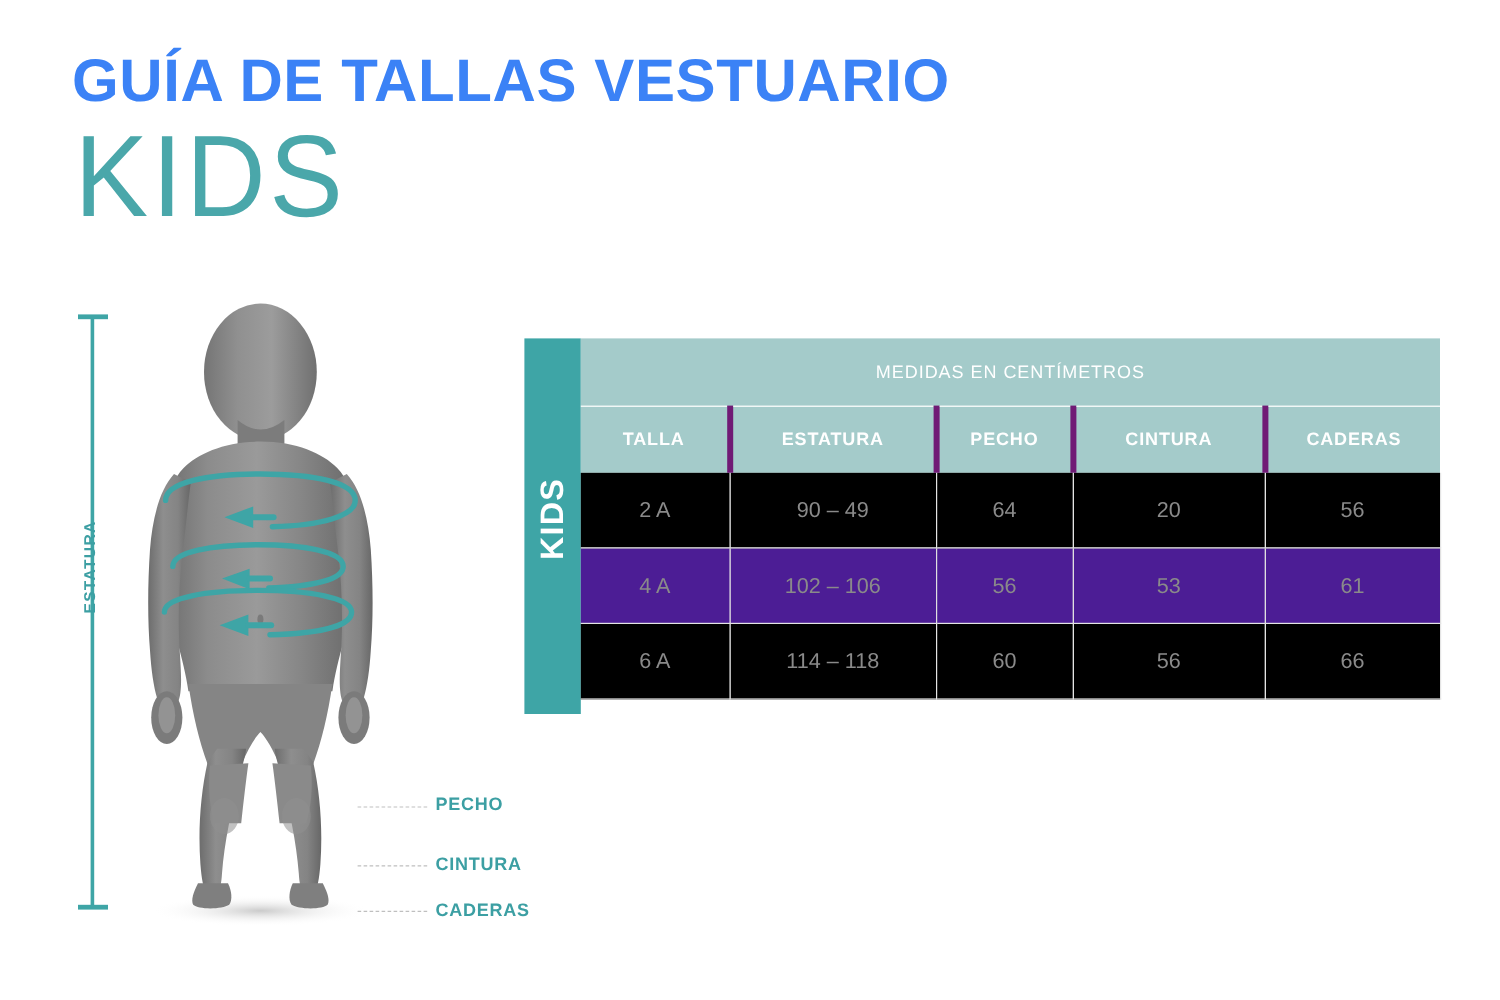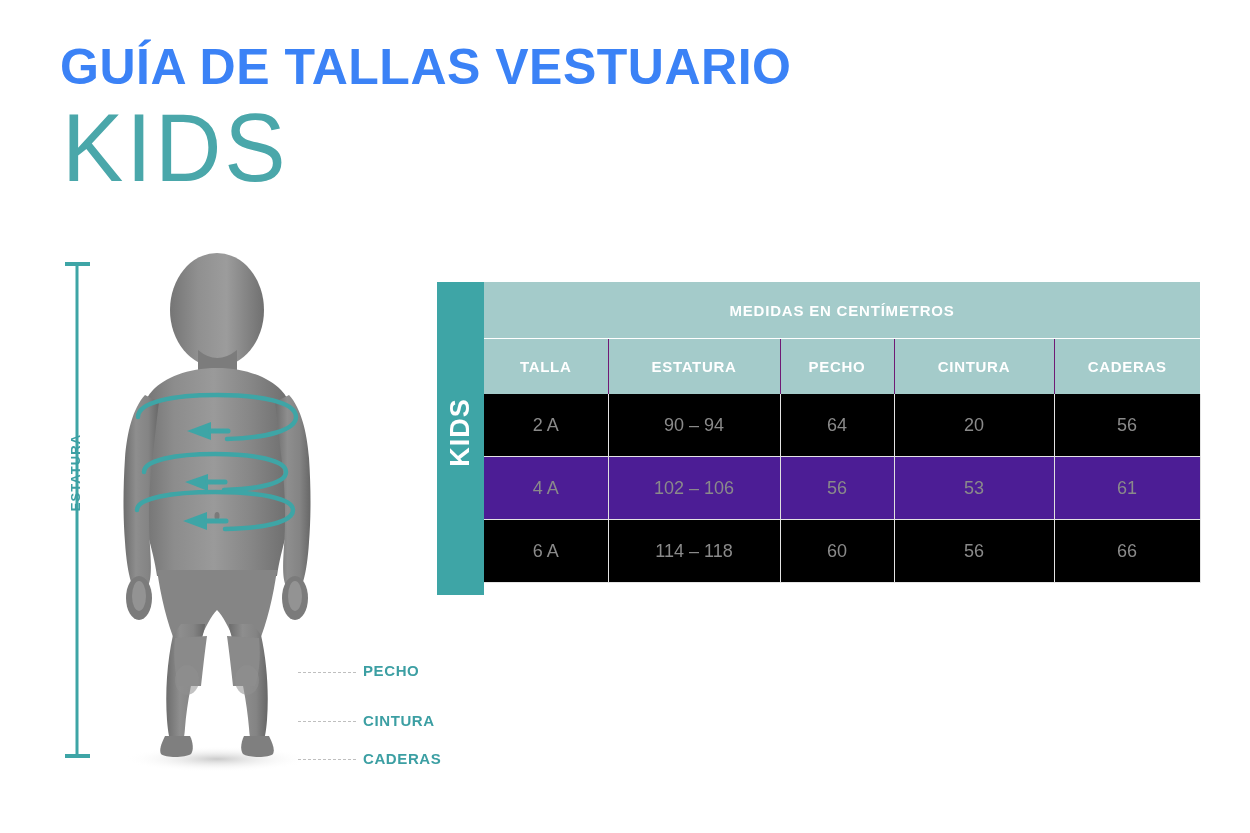--- a/index.html
+++ b/index.html
@@ -141,37 +141,37 @@
     table-layout: fixed;
   }
   #size-table th, #size-table td {
     padding: 0;
     margin: 0;
   }
   .head-span {
     background: #a4cbca;
     color: #ffffff;
     font-size: 15px;
-    font-weight: bold;
+    font-weight: normal;
     letter-spacing: 0.8px;
     height: 56px;
     text-align: center;
     vertical-align: middle;
     border-bottom: 1px solid #ffffff;
   }
   .head-cell {
     background: #a4cbca;
     color: #ffffff;
     font-size: 15px;
     font-weight: bold;
     letter-spacing: 0.7px;
     height: 55px;
     text-align: center;
     vertical-align: middle;
-    border-right: 1px solid #701a75;
+    border-right: 5px solid #701a75;
   }
   .head-cell:last-child { border-right: none; }
 
   .body-cell {
     height: 62px;
     text-align: center;
     vertical-align: middle;
     font-size: 18px;
     color: #8a8a8a;
     font-weight: normal;
@@ -346,21 +346,21 @@
         <th class="head-cell">TALLA</th>
         <th class="head-cell">ESTATURA</th>
         <th class="head-cell">PECHO</th>
         <th class="head-cell">CINTURA</th>
         <th class="head-cell">CADERAS</th>
       </tr>
     </thead>
     <tbody>
       <tr>
         <td class="body-cell">2 A</td>
-        <td class="body-cell">90 – 94</td>
+        <td class="body-cell">90 – 49</td>
         <td class="body-cell">64</td>
         <td class="body-cell">20</td>
         <td class="body-cell">56</td>
       </tr>
       <tr class="alt">
         <td class="body-cell">4 A</td>
         <td class="body-cell">102 – 106</td>
         <td class="body-cell">56</td>
         <td class="body-cell">53</td>
         <td class="body-cell">61</td>

